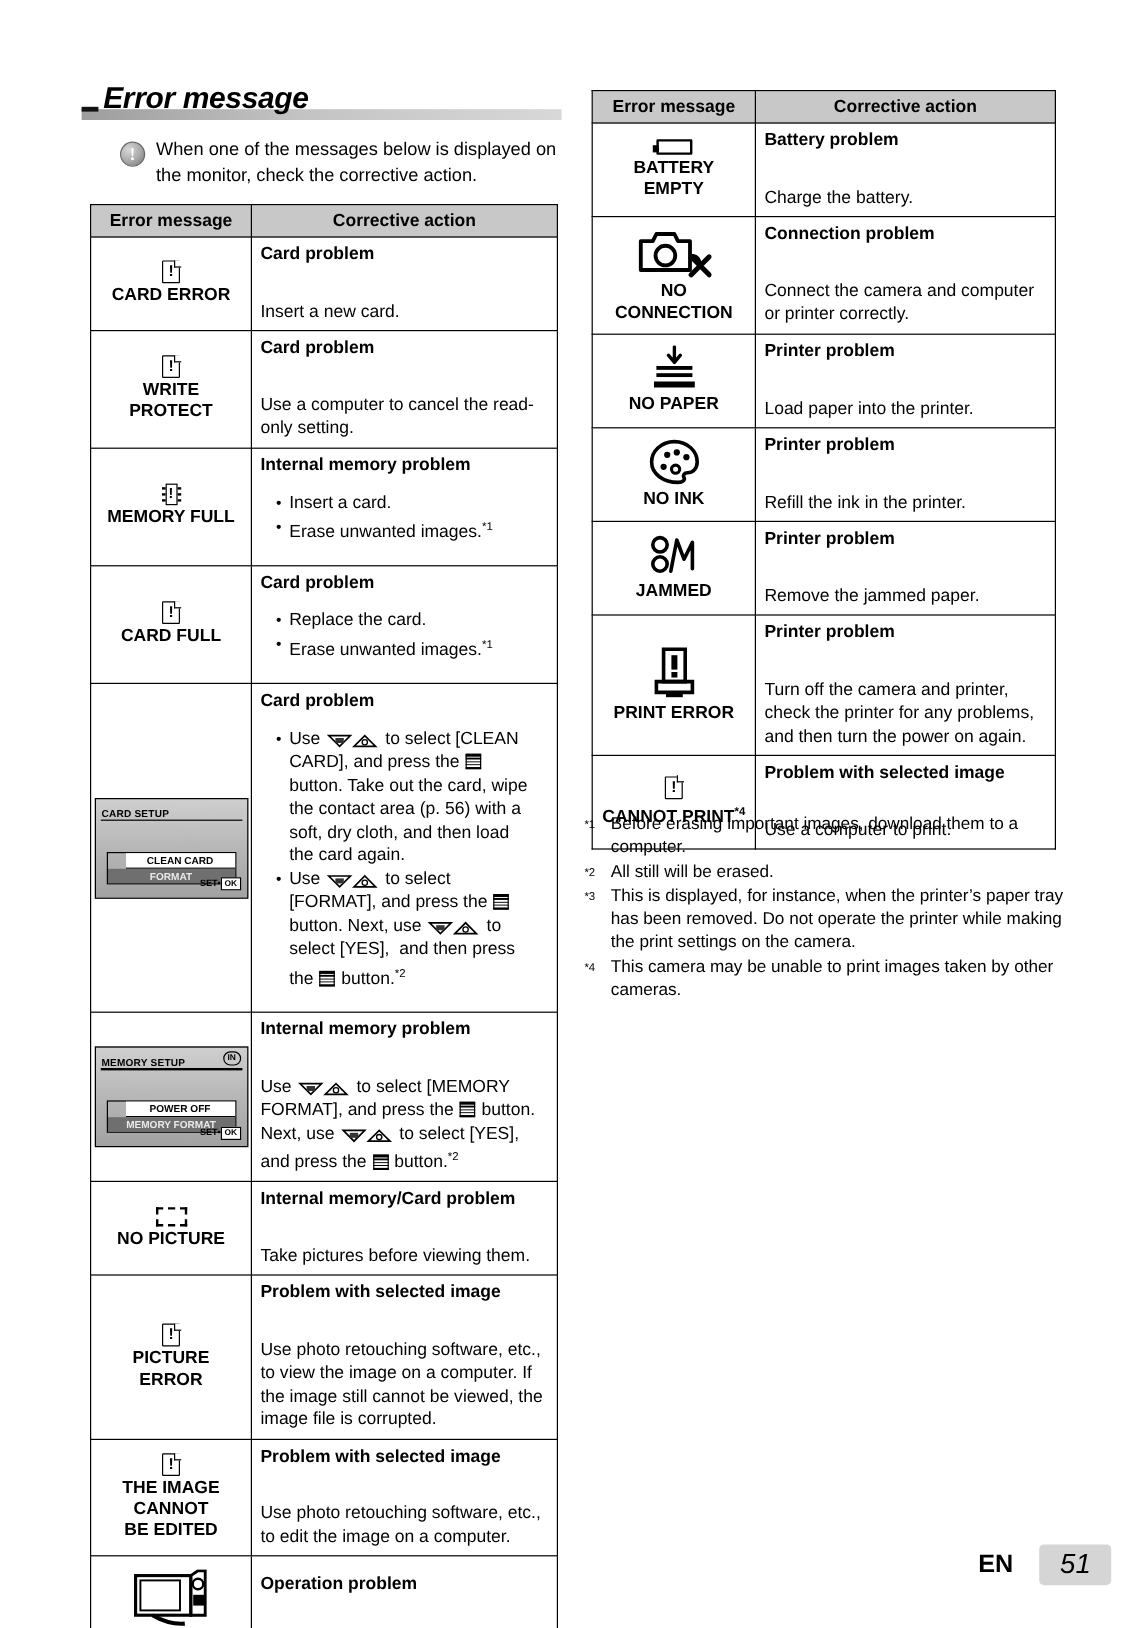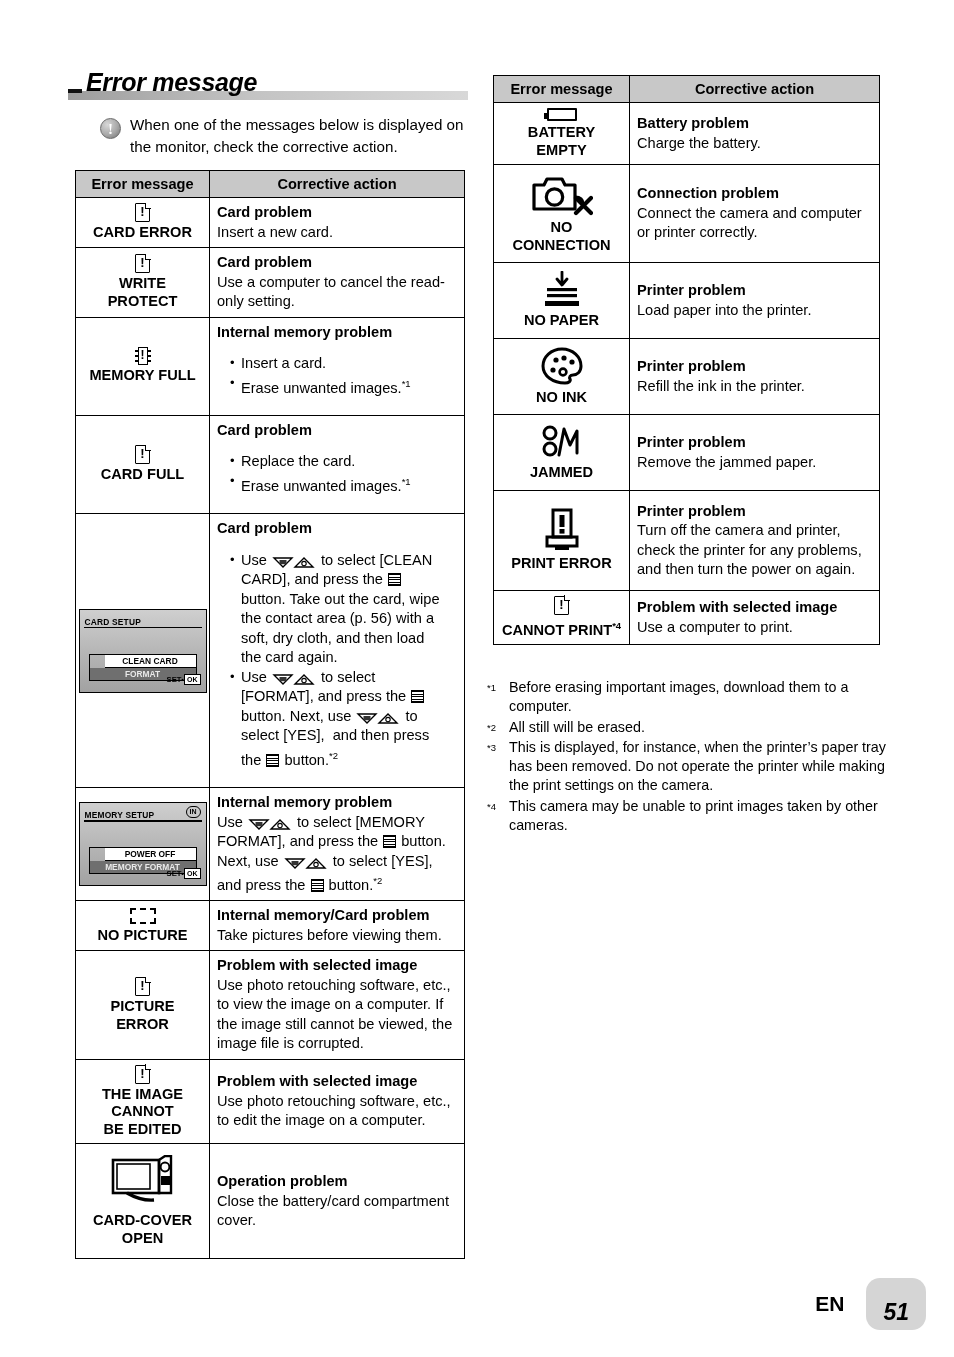--- a/index.html
+++ b/index.html
@@ -114,21 +114,21 @@
     padding: 7px 3px;
   }
   td.msg .lbl { display: block; }
   td.act {
     font-size: 14.6px;
     line-height: 19.5px;
     vertical-align: top;
     padding: 7px 6px 7px 8px;
   }
   td.act .hd { font-weight: bold; display: block; }
-  td.act .bd { display: block; }
+  td.act .bd { display: block; margin-top: 28px; }
   td.act ul {
     margin: 12px; padding: 0; list-style: none;
   }
   td.act li {
     position: relative;
     padding-left: 12px;
   }
   td.act li::before {
     content: "\2022";
     position: absolute;
@@ -357,25 +357,25 @@
     display: flex;
     align-items: center;
   }
   #footer .en {
     font-size: 21px;
     font-weight: bold;
     margin-right: 22px;
   }
   #footer .pnum {
     background: #d5d5d5;
-    border-radius: 14px;
+    border-radius: 4px;
     font-size: 23px;
-    font-weight: bold;
+    font-weight: normal;
     font-style: italic;
-    padding: 20px 17px 4px 17px;
+    padding: 2px 17px 4px 17px;
     line-height: 28px;
   }
 </style>
 </head>
 <body>
 
 <div class="page">
 
   <div class="title-block">
     <div class="title-rule"></div>

